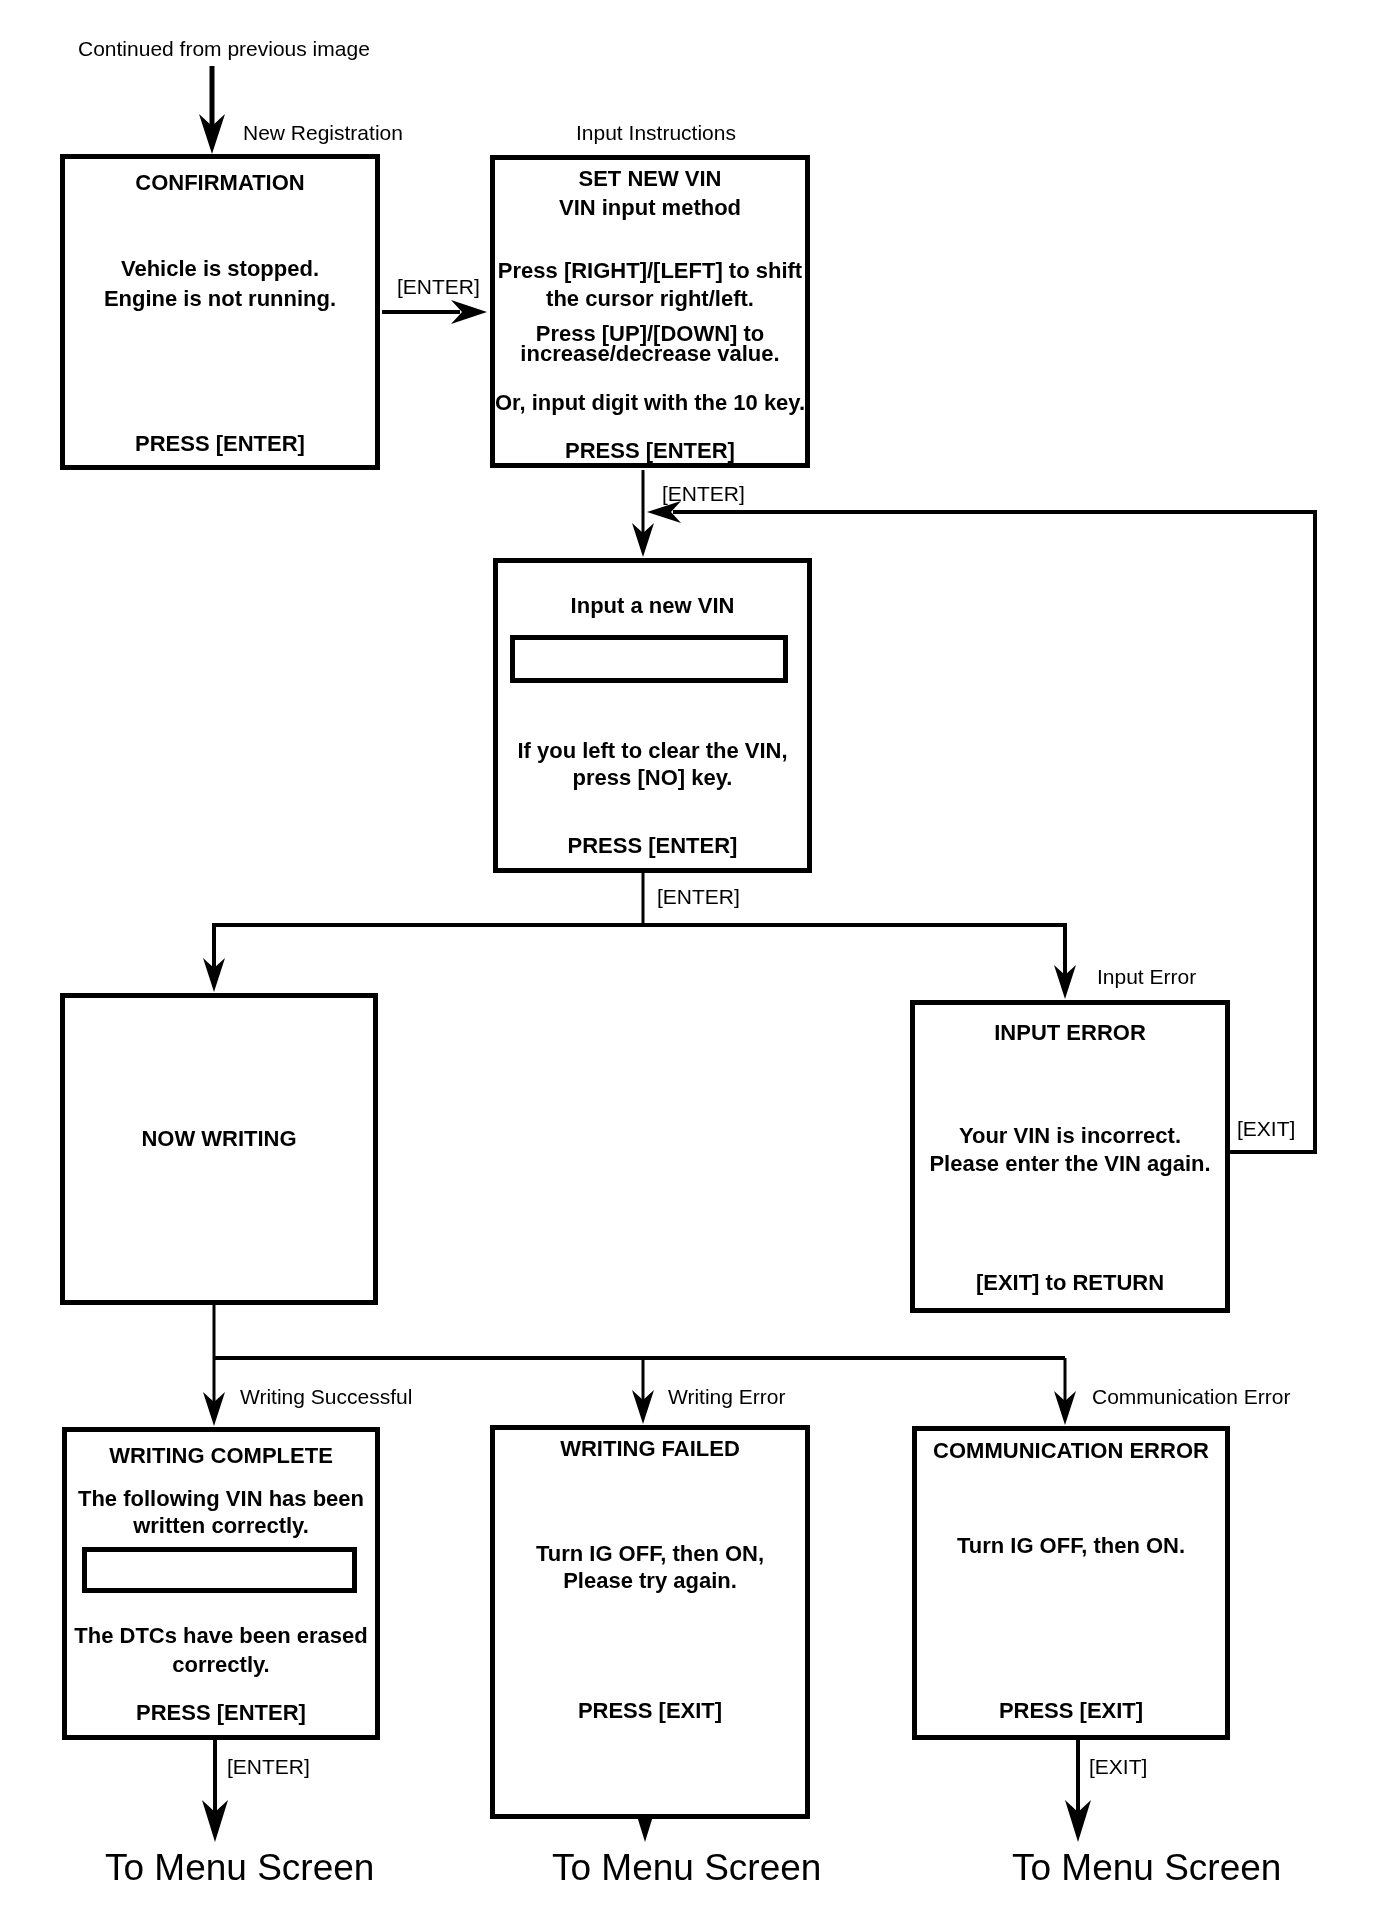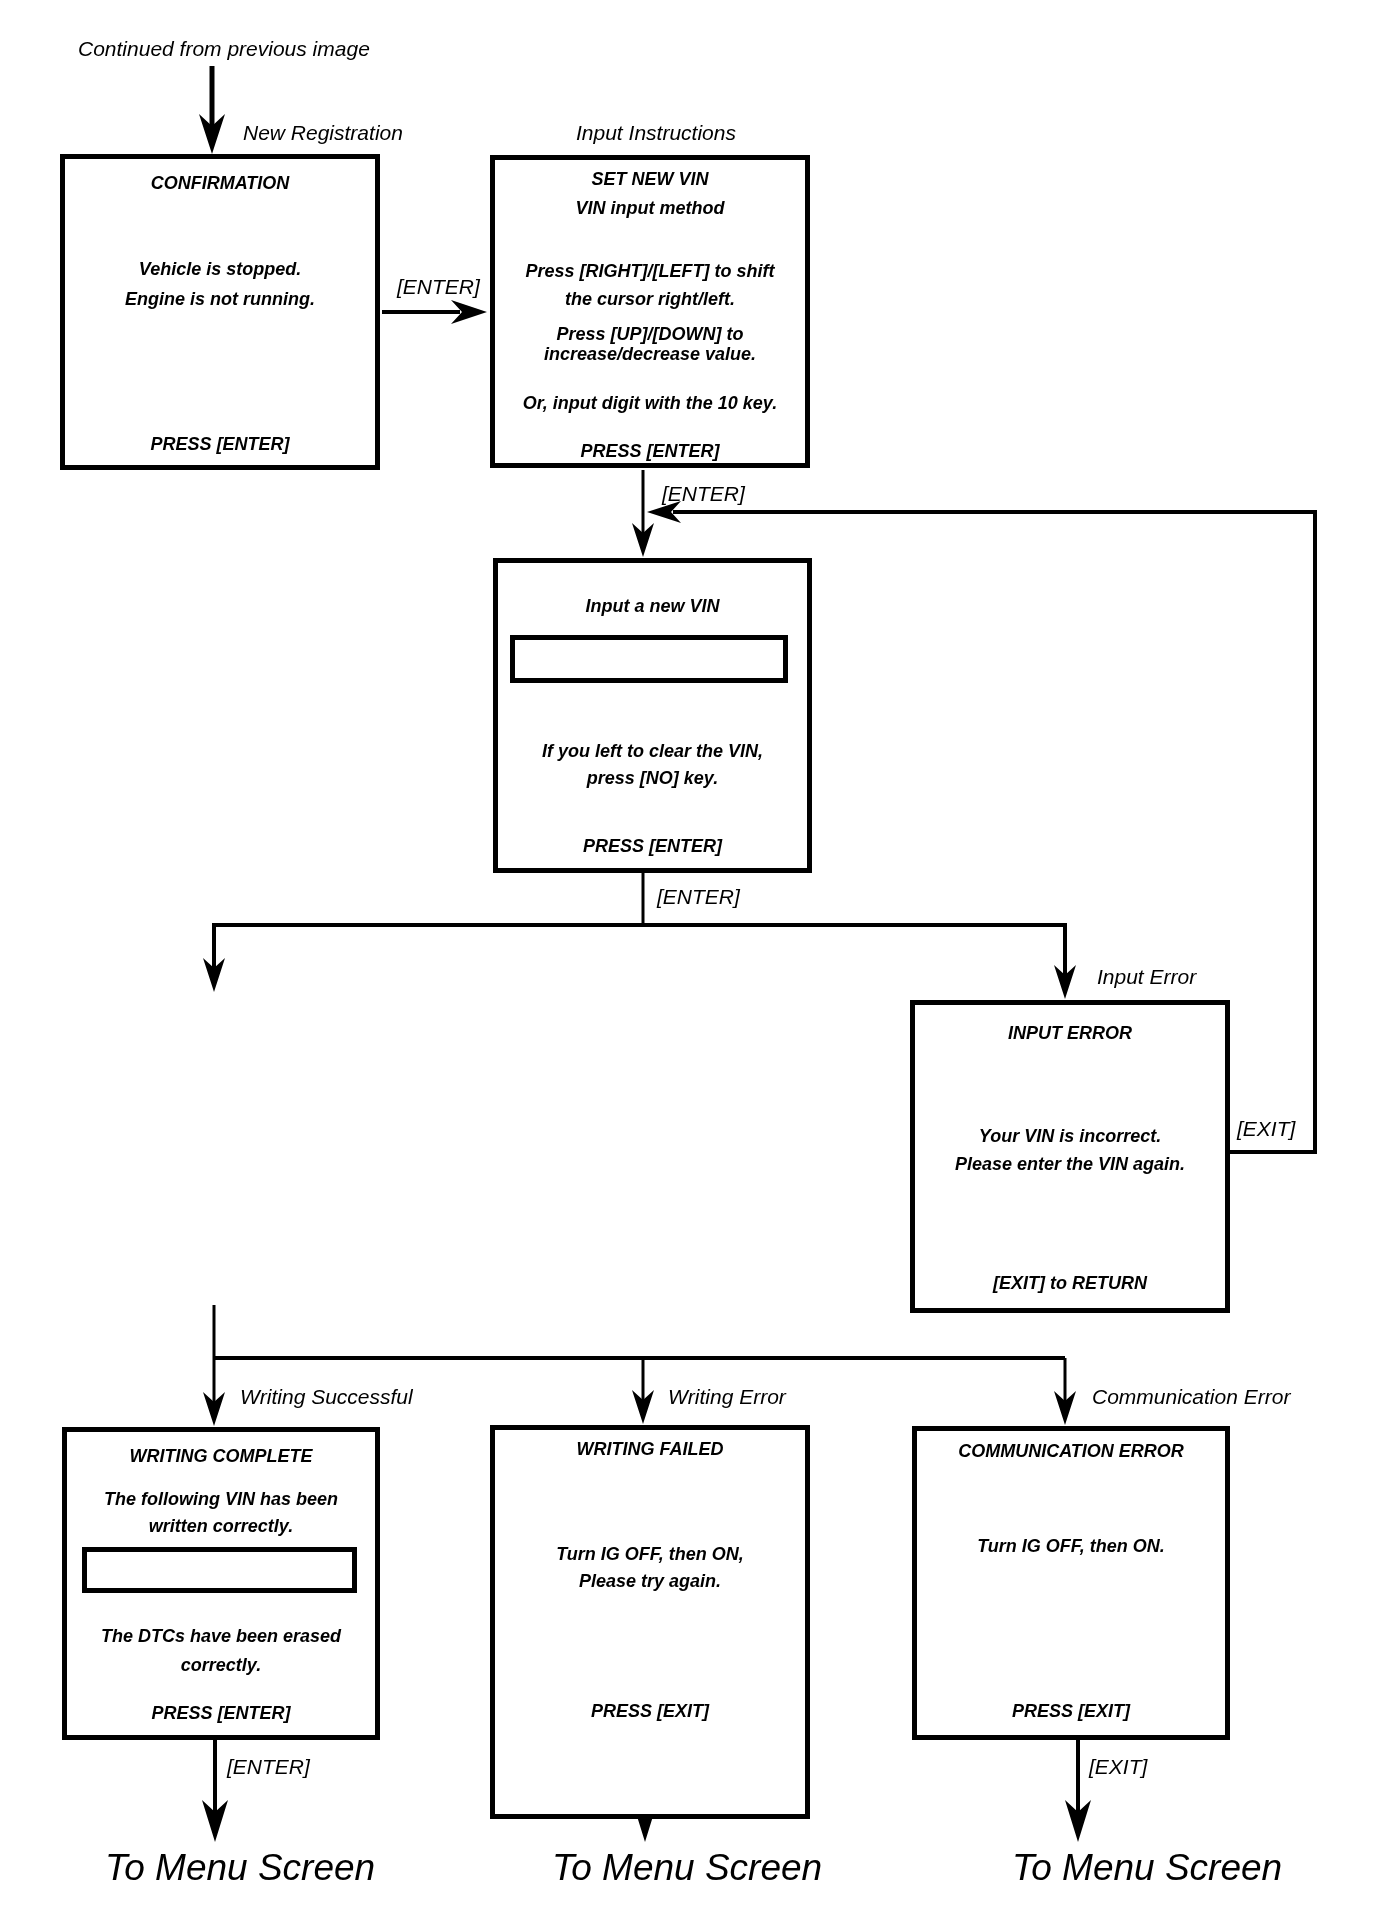--- a/index.html
+++ b/index.html
@@ -1,23 +1,23 @@
 <!DOCTYPE html>
 <html><head>
 <meta charset="utf-8">
 <style>
   html,body{margin:0;padding:0;background:#ffffff;}
   #canvas{
     position:relative;width:1376px;height:1908px;background:#ffffff;
-    font-family:"Liberation Sans", sans-serif;color:#000;overflow:hidden;font-style:italic;
+    font-family:"Liberation Sans", sans-serif;color:#000;overflow:hidden;
   }
   #wires{position:absolute;left:0;top:0;}
   .screen{position:absolute;border:5px solid #000;background:#fff;box-sizing:border-box;}
   .bline{position:absolute;left:0;right:0;text-align:center;font-weight:bold;
-         font-size:18px;line-height:22px;white-space:nowrap;}
+         font-size:22px;line-height:22px;white-space:nowrap;}
   .lbl{position:absolute;font-size:21px;line-height:21px;white-space:nowrap;}
   .menu{font-size:37px;line-height:30px;}
   .field{position:absolute;border:5px solid #000;background:#fff;box-sizing:border-box;
          font-weight:bold;font-size:21px;line-height:36px;text-align:center;}
 </style>
 </head>
 <body>
 
 <div id="canvas">
 
@@ -97,20 +97,23 @@
   </div>
 
   <div class="screen" style="left:493px;top:558px;width:319px;height:315px">
     <div class="bline" style="top:32px">Input a new VIN</div>
     <div class="field" style="left:12px;top:72px;width:278px;height:48px"></div>
     <div class="bline" style="top:177px">If you left to clear the VIN,</div>
     <div class="bline" style="top:204px">press [NO] key.</div>
     <div class="bline" style="top:272px">PRESS [ENTER]</div>
   </div>
 
+  <div class="screen" style="left:60px;top:993px;width:318px;height:312px">
+    <div class="bline" style="top:130px">NOW WRITING</div>
+  </div>
 
   <div class="screen" style="left:910px;top:1000px;width:320px;height:313px">
     <div class="bline" style="top:17px">INPUT ERROR</div>
     <div class="bline" style="top:120px">Your VIN is incorrect.</div>
     <div class="bline" style="top:148px">Please enter the VIN again.</div>
     <div class="bline" style="top:267px">[EXIT] to RETURN</div>
   </div>
 
   <div class="screen" style="left:62px;top:1427px;width:318px;height:313px">
     <div class="bline" style="top:13px">WRITING COMPLETE</div>

